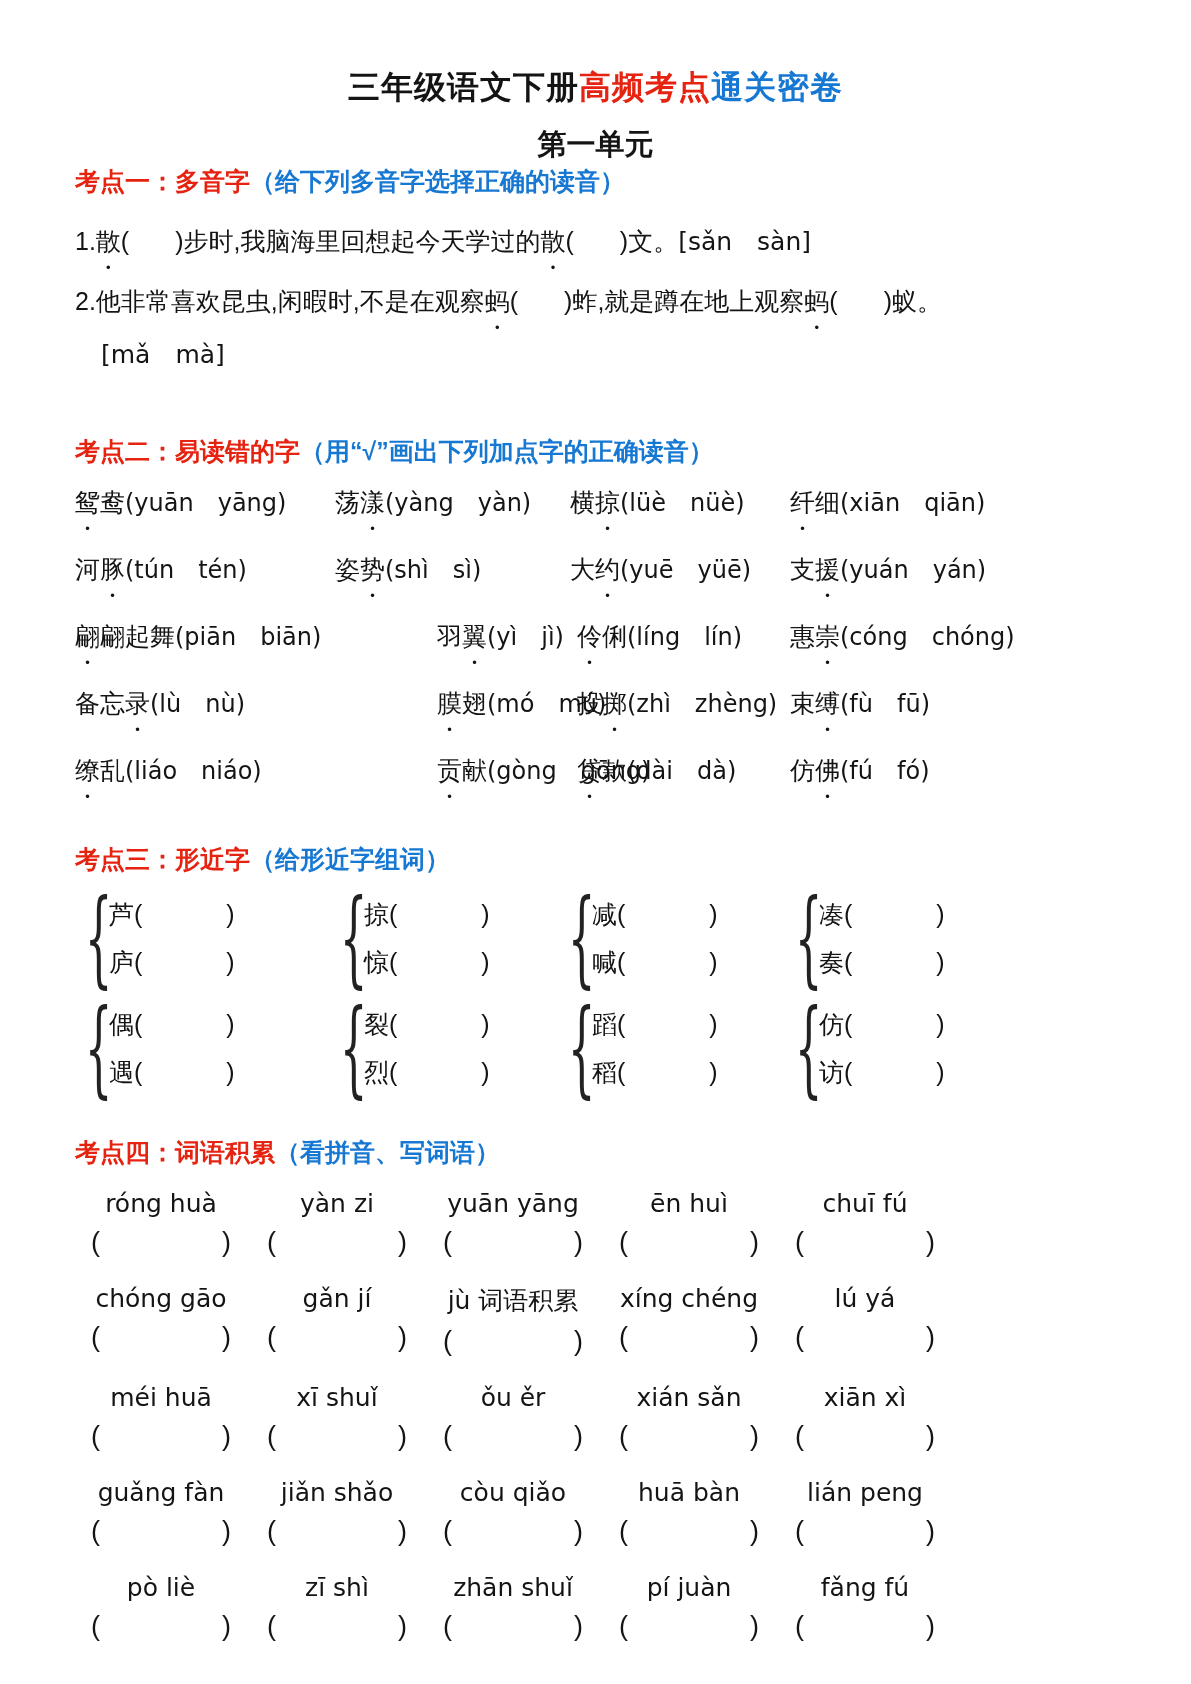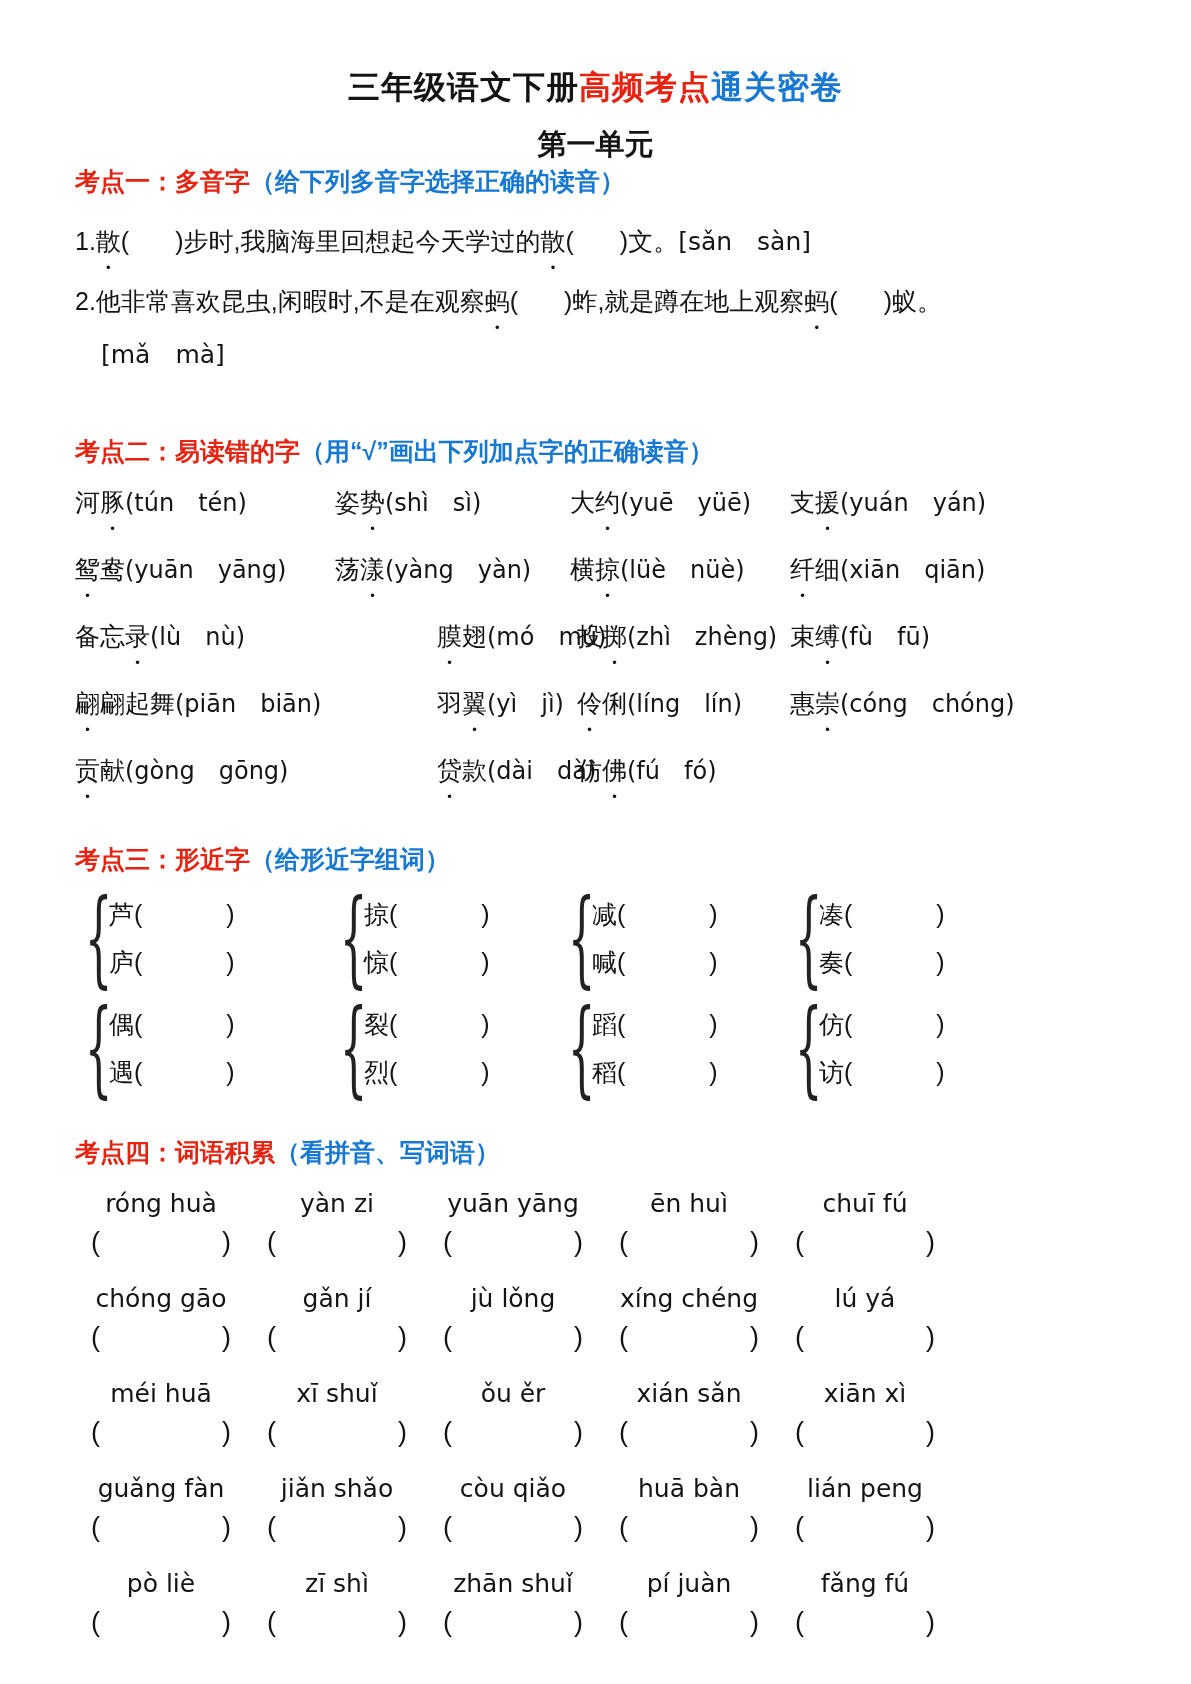--- a/index.html
+++ b/index.html
@@ -97,44 +97,45 @@
         <div class="sentence indent"><span class="bracket">[mǎ　mà]</span></div>
       </div>
   </div>
 
   <div class="section" id="sec2">
     <div class="sec-head">
       <span class="h-red">考点二：易读错的字</span><span class="h-blue">（用“√”画出下列加点字的正确读音）</span>
     </div>
     <div id="s2-rows">
         <div class="s2row wide-a">
+          <div class="s2cell"><span class="word"><span class="dotted">鸳</span><span>鸯</span></span><span class="opts">(yuān　yāng)</span></div>
+          <div class="s2cell"><span class="word"><span>荡</span><span class="dotted">漾</span></span><span class="opts">(yàng　yàn)</span></div>
+          <div class="s2cell"><span class="word"><span>横</span><span class="dotted">掠</span></span><span class="opts">(lüè　nüè)</span></div>
+          <div class="s2cell"><span class="word"><span class="dotted">纤</span><span>细</span></span><span class="opts">(xiān　qiān)</span></div>
+        </div>
+        <div class="s2row wide-a">
           <div class="s2cell"><span class="word"><span>河</span><span class="dotted">豚</span></span><span class="opts">(tún　tén)</span></div>
           <div class="s2cell"><span class="word"><span>姿</span><span class="dotted">势</span></span><span class="opts">(shì　sì)</span></div>
           <div class="s2cell"><span class="word"><span>大</span><span class="dotted">约</span></span><span class="opts">(yuē　yüē)</span></div>
           <div class="s2cell"><span class="word"><span>支</span><span class="dotted">援</span></span><span class="opts">(yuán　yán)</span></div>
         </div>
-        <div class="s2row wide-a">
-          <div class="s2cell"><span class="word"><span class="dotted">鸳</span><span>鸯</span></span><span class="opts">(yuān　yāng)</span></div>
-          <div class="s2cell"><span class="word"><span>荡</span><span class="dotted">漾</span></span><span class="opts">(yàng　yàn)</span></div>
-          <div class="s2cell"><span class="word"><span>横</span><span class="dotted">掠</span></span><span class="opts">(lüè　nüè)</span></div>
-          <div class="s2cell"><span class="word"><span class="dotted">纤</span><span>细</span></span><span class="opts">(xiān　qiān)</span></div>
+        <div class="s2row wide-b">
+          <div class="s2cell"><span class="word"><span class="dotted">翩</span><span>翩</span><span>起</span><span>舞</span></span><span class="opts">(piān　biān)</span></div>
+          <div class="s2cell"><span class="word"><span>羽</span><span class="dotted">翼</span></span><span class="opts">(yì　jì)</span></div>
+          <div class="s2cell"><span class="word"><span class="dotted">伶</span><span>俐</span></span><span class="opts">(líng　lín)</span></div>
+          <div class="s2cell"><span class="word"><span>惠</span><span class="dotted">崇</span></span><span class="opts">(cóng　chóng)</span></div>
         </div>
         <div class="s2row wide-b">
           <div class="s2cell"><span class="word"><span>备</span><span>忘</span><span class="dotted">录</span></span><span class="opts">(lù　nù)</span></div>
           <div class="s2cell"><span class="word"><span class="dotted">膜</span><span>翅</span></span><span class="opts">(mó　mú)</span></div>
           <div class="s2cell"><span class="word"><span>投</span><span class="dotted">掷</span></span><span class="opts">(zhì　zhèng)</span></div>
           <div class="s2cell"><span class="word"><span>束</span><span class="dotted">缚</span></span><span class="opts">(fù　fū)</span></div>
         </div>
         <div class="s2row wide-b">
-          <div class="s2cell"><span class="word"><span class="dotted">翩</span><span>翩</span><span>起</span><span>舞</span></span><span class="opts">(piān　biān)</span></div>
-          <div class="s2cell"><span class="word"><span>羽</span><span class="dotted">翼</span></span><span class="opts">(yì　jì)</span></div>
-          <div class="s2cell"><span class="word"><span class="dotted">伶</span><span>俐</span></span><span class="opts">(líng　lín)</span></div>
-          <div class="s2cell"><span class="word"><span>惠</span><span class="dotted">崇</span></span><span class="opts">(cóng　chóng)</span></div>
-        </div>
-        <div class="s2row wide-b">
+          <div class="s2cell"><span class="word"><span class="dotted">缭</span><span>乱</span></span><span class="opts">(liáo　niáo)</span></div>
           <div class="s2cell"><span class="word"><span class="dotted">贡</span><span>献</span></span><span class="opts">(gòng　gōng)</span></div>
           <div class="s2cell"><span class="word"><span class="dotted">贷</span><span>款</span></span><span class="opts">(dài　dà)</span></div>
           <div class="s2cell"><span class="word"><span>仿</span><span class="dotted">佛</span></span><span class="opts">(fú　fó)</span></div>
         </div>
       </div>
   </div>
 
   <div class="section" id="sec3">
     <div class="sec-head">
       <span class="h-red">考点三：形近字</span><span class="h-blue">（给形近字组词）</span>
@@ -233,21 +234,21 @@
         <div class="s4row">
           <div class="s4cell">
             <div class="pin">chóng gāo</div>
             <div class="parens"><span>(</span><span class="pspace"></span><span>)</span></div>
           </div>
           <div class="s4cell">
             <div class="pin">gǎn jí</div>
             <div class="parens"><span>(</span><span class="pspace"></span><span>)</span></div>
           </div>
           <div class="s4cell">
-            <div class="pin">jù lǒng</div>
+            <div class="pin">jù 词语积累</div>
             <div class="parens"><span>(</span><span class="pspace"></span><span>)</span></div>
           </div>
           <div class="s4cell">
             <div class="pin">xíng chéng</div>
             <div class="parens"><span>(</span><span class="pspace"></span><span>)</span></div>
           </div>
           <div class="s4cell">
             <div class="pin">lú yá</div>
             <div class="parens"><span>(</span><span class="pspace"></span><span>)</span></div>
           </div>

